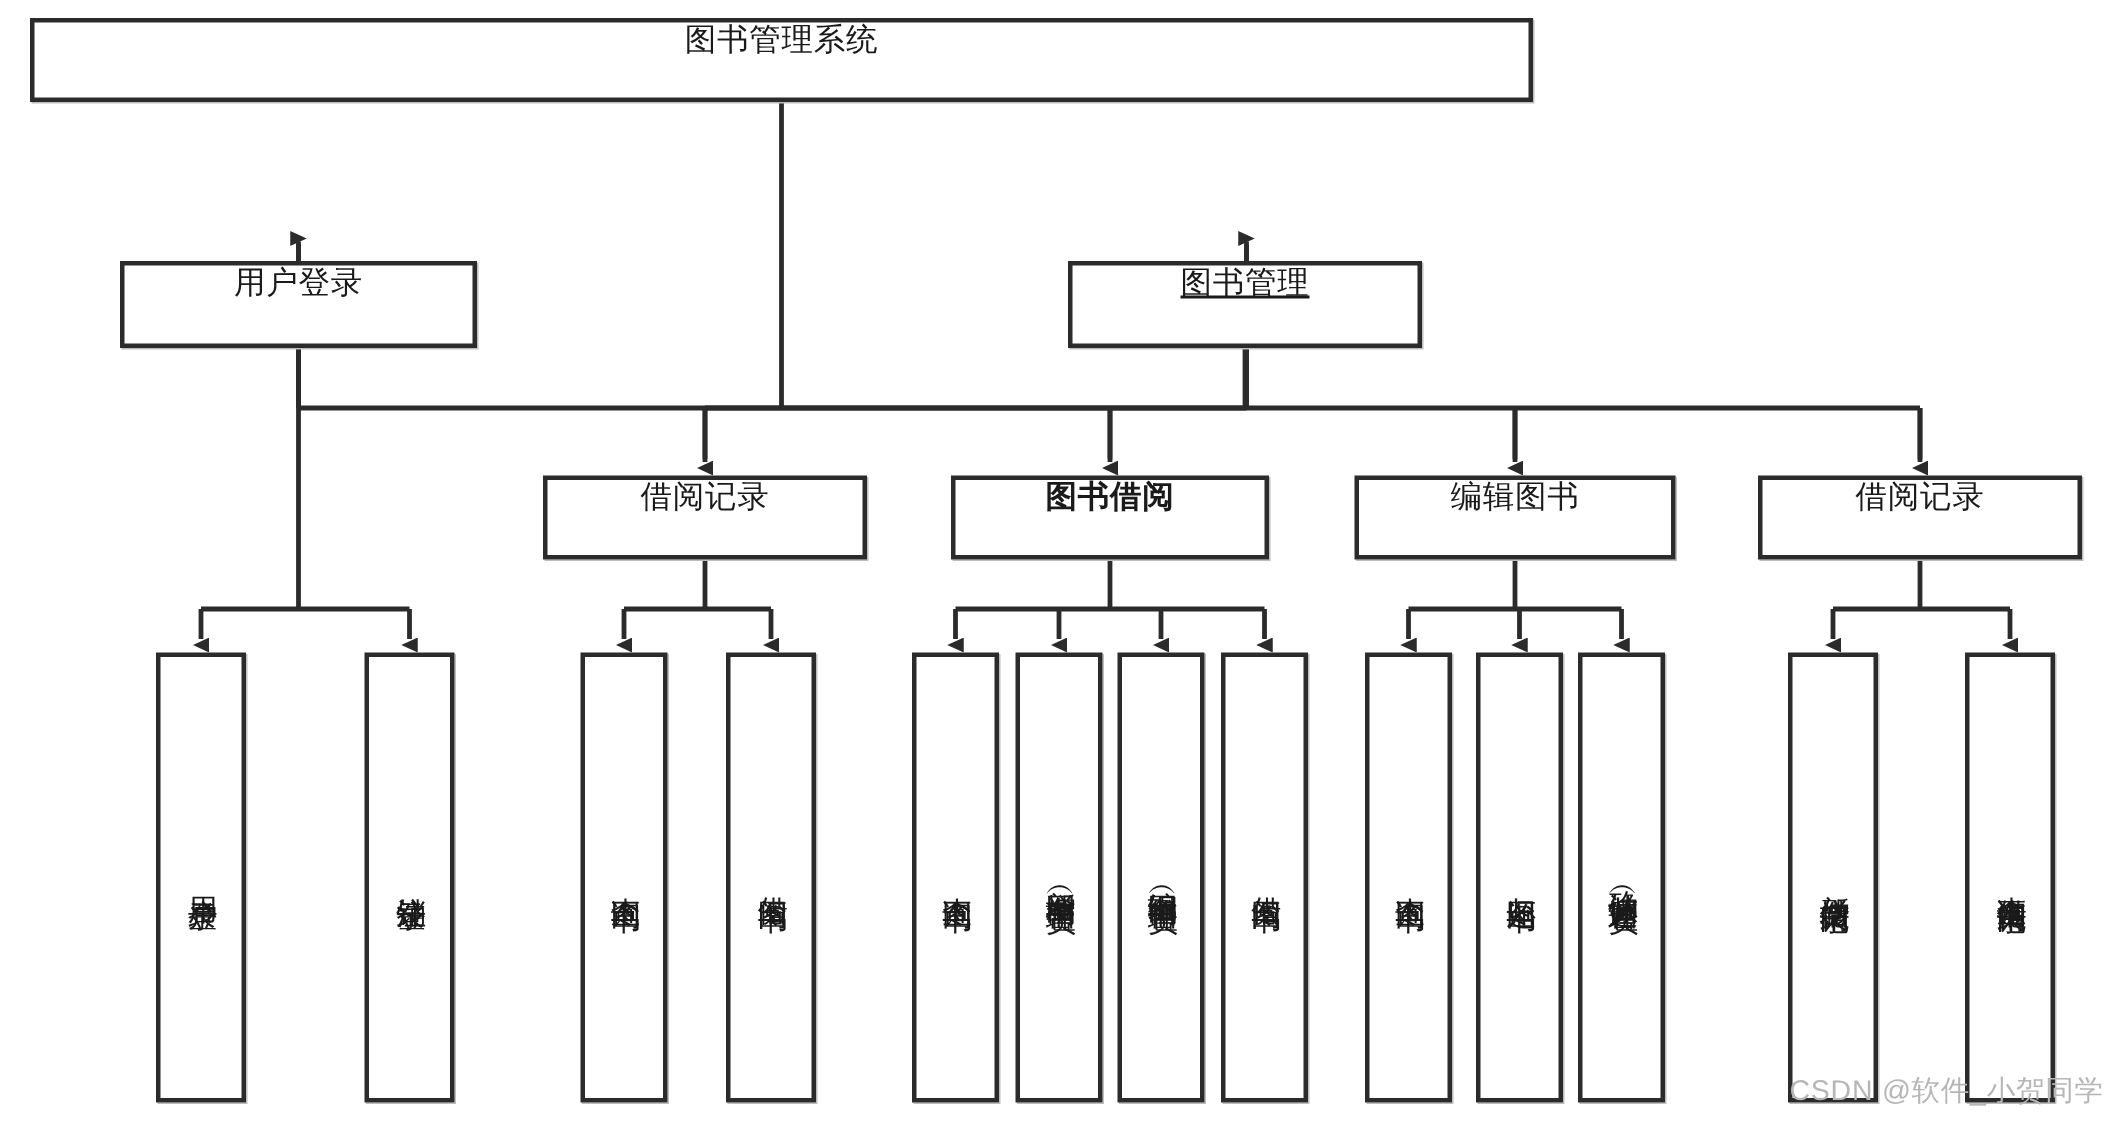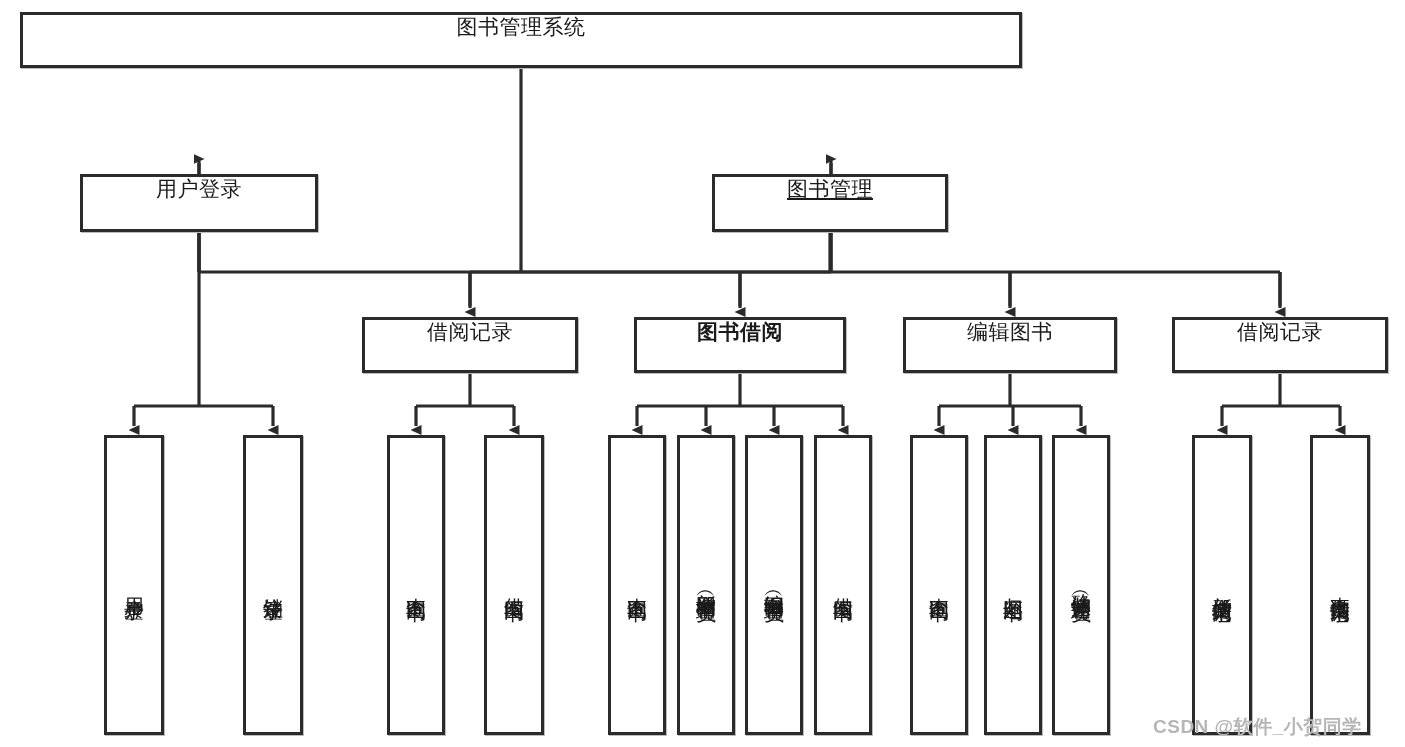--- a/index.html
+++ b/index.html
@@ -219,15 +219,15 @@
   </div>
 
   <div class="node leaf" style="left:1192px; top:435px; width:60px; height:300px;">
     <span class="node-label">新增借阅记录</span>
   </div>
 
   <div class="node leaf" style="left:1310px; top:435px; width:60px; height:300px;">
     <span class="node-label">查询借阅记录</span>
   </div>
 
-  <div class="watermark" style="left:1153px; top:714px;font-weight:bold;">CSDN @软件_小贺同学</div>
+  <div class="watermark" style="left:1193px; top:714px;">CSDN @软件_小贺同学</div>
 
 </div>
 
 </body></html>

